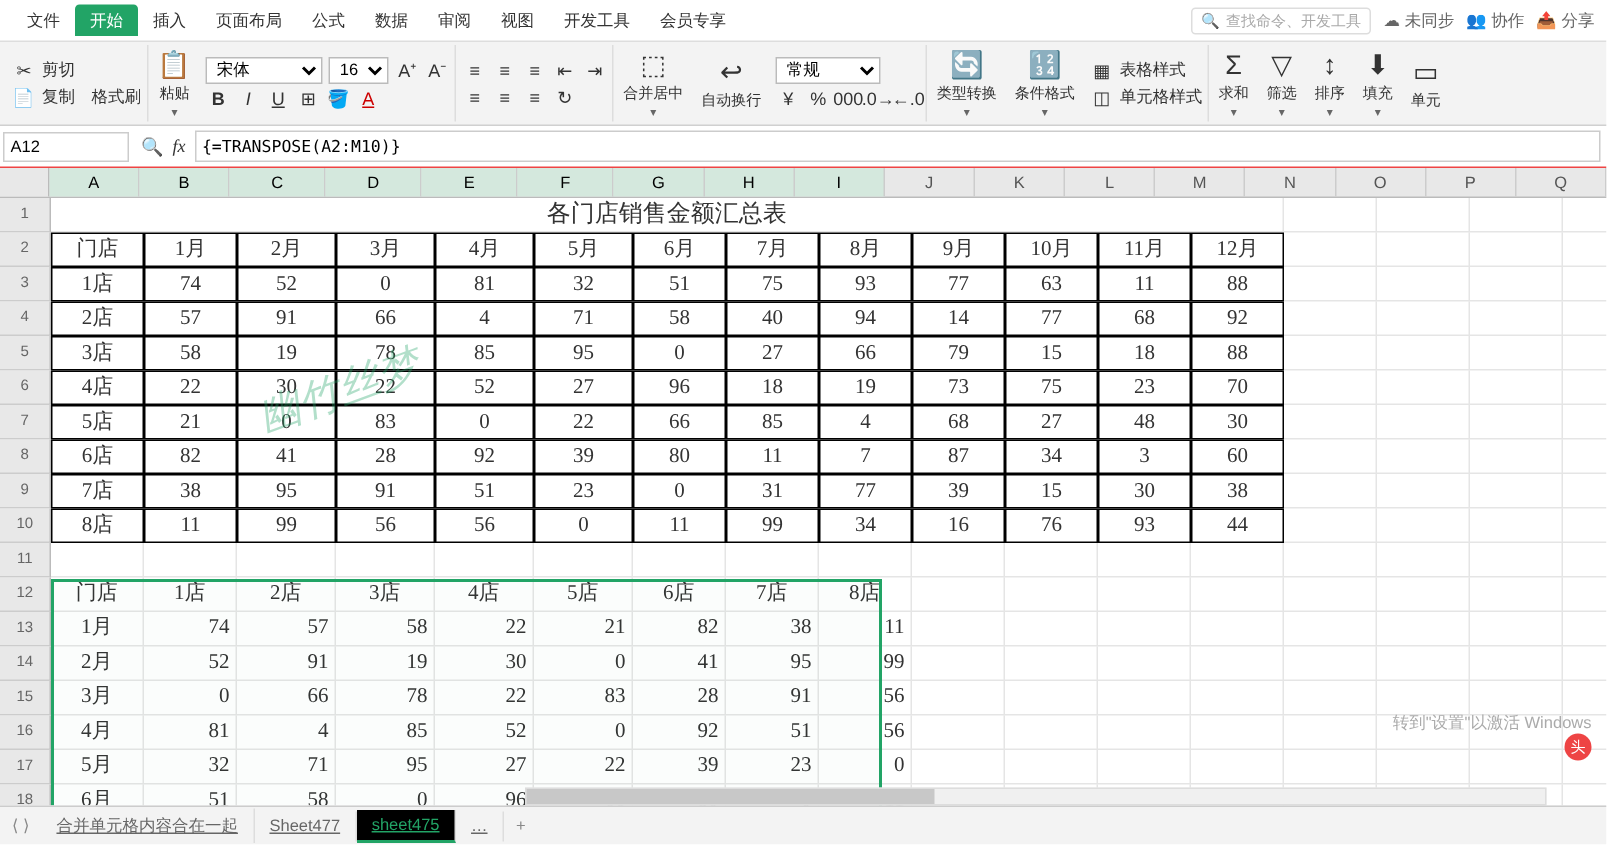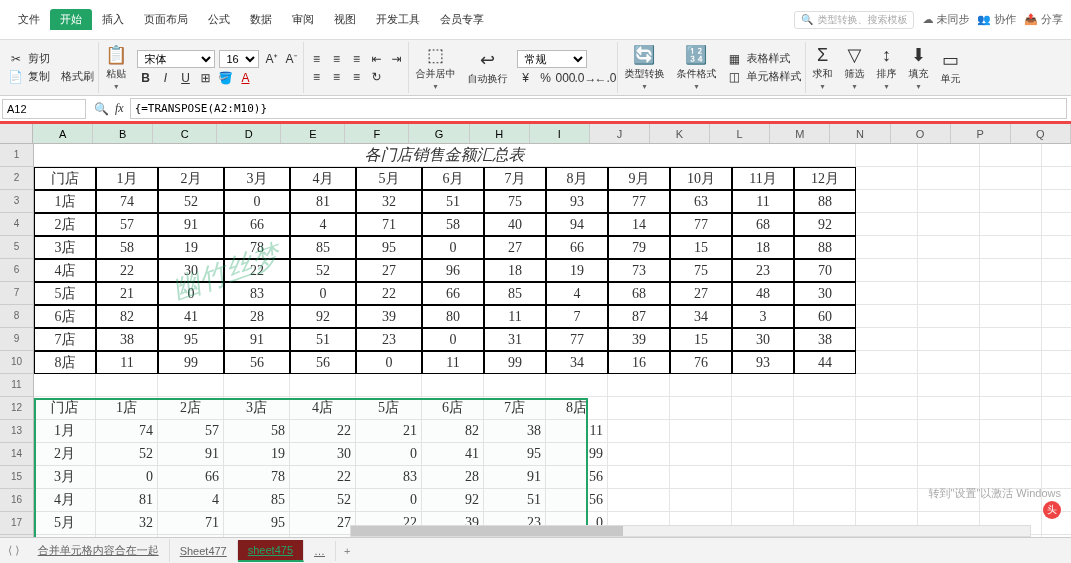--- a/index.html
+++ b/index.html
@@ -1,31 +1,31 @@
 <!DOCTYPE html>
 <html><head>
 <meta charset="utf-8">
 <style>
 *{box-sizing:border-box;margin:0;padding:0;}
 body{font-family:"Microsoft YaHei",Arial,sans-serif;font-size:12px;background:#fff;color:#333;overflow:hidden;width:1071px;height:563px;position:relative;}
-.ribbon-tabs{background:#fff;height:40px;display:flex;align-items:center;padding:0 8px;border-bottom:1px solid #ddd;font-size:11px;}
+.ribbon-tabs{background:#fff;height:28px;display:flex;align-items:center;padding:0 8px;border-bottom:1px solid #ddd;font-size:11px;}
 .ribbon-tabs .tab{padding:3px 10px;cursor:pointer;color:#333;}
 .ribbon-tabs .tab.active{background:#22a466;color:#fff;border-radius:3px 3px 0 0;}
 .ribbon-tabs .right-items{margin-left:auto;display:flex;align-items:center;gap:8px;color:#888;}
 .ribbon-tabs .search-box{display:flex;align-items:center;gap:4px;color:#aaa;border:1px solid #ddd;padding:1px 6px;border-radius:3px;font-size:10px;}
 .ribbon-tabs .btn-sm{color:#666;cursor:pointer;}
 .toolbar{background:#f3f3f3;height:56px;display:flex;align-items:stretch;border-bottom:1px solid #d0d0d0;padding:2px 4px;font-size:11px;}
 .tb-group{display:flex;flex-direction:column;justify-content:center;gap:2px;padding:0 4px;border-right:1px solid #ddd;}
 .tb-row{display:flex;align-items:center;gap:4px;}
 .tb-row .ico{width:16px;height:16px;display:inline-flex;align-items:center;justify-content:center;font-size:12px;}
 .tb-row select,.tb-row .combo{border:1px solid #bbb;background:#fff;font-size:11px;padding:0 2px;height:18px;}
 .tb-btn{display:flex;flex-direction:column;align-items:center;justify-content:center;padding:0 6px;font-size:10px;cursor:pointer;gap:1px;}
 .tb-btn .big-ico{font-size:18px;}
 .tb-btn .arrow{font-size:8px;color:#666;}
-.formula-bar{height:28px;display:flex;align-items:center;border-bottom:3px solid #ef4444;background:#fff;font-size:12px;}
+.formula-bar{height:28px;display:flex;align-items:center;border-bottom:1px solid #ef4444;background:#fff;font-size:12px;}
 .name-box{width:84px;border:1px solid #ccc;margin:2px;padding:2px 4px;height:20px;font-size:11px;}
 .fx-area{display:flex;align-items:center;gap:6px;padding:0 6px;}
 .fx-label{font-style:italic;font-family:serif;}
 .formula-input{border:1px solid #ccc;flex:1;margin:2px 4px 2px 0;padding:2px 4px;height:21px;font-family:Consolas,monospace;font-size:11px;}
 .col-headers{display:flex;height:20px;background:#e8e8e8;border-bottom:1px solid #bbb;font-size:11px;}
 .corner{width:34px;border-right:1px solid #bbb;background:#e8e8e8;}
 .col-h{border-right:1px solid #ccc;text-align:center;line-height:20px;color:#555;}
 .grid-area{position:relative;height:405px;overflow:hidden;}
 .grid{display:grid;grid-template-columns:34px 62px 62px 66px 66px 66px 66px 62px 62px 62px 62px 62px 62px 62px 62px 62px 62px 62px;}
 .row-h{background:#e8e8e8;border-right:1px solid #bbb;border-bottom:1px solid #ccc;text-align:center;font-size:10px;color:#666;line-height:22px;}
@@ -36,21 +36,21 @@
 .title-row{font-size:16px;text-align:center;}
 .sel-outline{position:absolute;border:2px solid #22a466;pointer-events:none;background:rgba(34,164,102,0.02);}
 .watermark{position:absolute;color:rgba(34,164,102,0.35);font-size:28px;transform:rotate(-20deg);pointer-events:none;font-family:cursive;font-style:italic;}
 .head-sel{background:#d4e8dd !important;color:#000;}
 .wm-footer{position:absolute;right:10px;bottom:30px;font-size:16px;color:#666;display:flex;align-items:center;gap:4px;}
 .wm-footer .logo{width:18px;height:18px;background:#e44;border-radius:50%;display:inline-flex;align-items:center;justify-content:center;color:#fff;font-size:10px;}
 .wm-act{position:absolute;right:10px;bottom:48px;font-size:11px;color:#aaa;}
 .sheet-tabs{position:absolute;bottom:0;left:0;right:0;height:26px;background:#f3f3f3;border-top:1px solid #ccc;display:flex;align-items:center;font-size:11px;}
 .sheet-tabs .nav{padding:0 8px;color:#888;}
 .sheet-tabs .stab{padding:4px 10px;border-right:1px solid #ddd;cursor:pointer;color:#666;text-decoration:underline;}
-.sheet-tabs .stab.active{border-bottom:2px solid #22a466;color:#22a466;background:#7f1d1d;}
+.sheet-tabs .stab.active{border-bottom:2px solid #22a466;color:#22a466;background:#000000;}
 .sheet-tabs .add{padding:0 8px;color:#888;}
 .hscroll{position:absolute;bottom:26px;left:350px;right:40px;height:12px;background:#f0f0f0;border:1px solid #ddd;}
 .hscroll .thumb{position:absolute;left:0;width:40%;height:100%;background:#c8c8c8;}
 </style>
 </head>
 <body>
 
 <div class="ribbon-tabs">
   <span class="tab">文件</span>
   <span class="tab active">开始</span>
@@ -58,21 +58,21 @@
   <span class="tab">页面布局</span>
   <span class="tab">公式</span>
   <span class="tab">数据</span>
   <span class="tab">审阅</span>
   <span class="tab">视图</span>
   <span class="tab">开发工具</span>
   <span class="tab">会员专享</span>
   <div class="right-items">
     <span class="search-box">
         <span>🔍</span>
-        <span>类型转换、搜索模板</span>
+        <span>查找命令、开发工具</span>
       </span>
     <span class="btn-sm">☁ <span>未同步</span></span>
     <span class="btn-sm">👥 <span>协作</span></span>
     <span class="btn-sm">📤 <span>分享</span></span>
   </div>
 </div>
 
 <div class="toolbar">
   <div class="tb-group">
     <div class="tb-row">
@@ -202,21 +202,21 @@
 </div>
 
 <div class="col-headers">
   <div class="corner"></div>
   <div id="colh-row" style="display:contents"><div class="col-h head-sel" style="width: 62px;">A</div><div class="col-h head-sel" style="width: 62px;">B</div><div class="col-h head-sel" style="width: 66px;">C</div><div class="col-h head-sel" style="width: 66px;">D</div><div class="col-h head-sel" style="width: 66px;">E</div><div class="col-h head-sel" style="width: 66px;">F</div><div class="col-h head-sel" style="width: 62px;">G</div><div class="col-h head-sel" style="width: 62px;">H</div><div class="col-h head-sel" style="width: 62px;">I</div><div class="col-h" style="width: 62px;">J</div><div class="col-h" style="width: 62px;">K</div><div class="col-h" style="width: 62px;">L</div><div class="col-h" style="width: 62px;">M</div><div class="col-h" style="width: 62px;">N</div><div class="col-h" style="width: 62px;">O</div><div class="col-h" style="width: 62px;">P</div><div class="col-h" style="width: 62px;">Q</div></div>
 </div>
 
 <div class="grid-area">
   <div class="grid" id="grid">
       <div class="row-h">1</div>
-      <div class="cell title-row" style="grid-column: 2 / 15; font-style: italic;">各门店销售金额汇总表</div>
+      <div class="cell title-row" style="grid-column: 2 / 15;">各门店销售金额汇总表</div>
       <div class="cell"></div>
       <div class="cell"></div>
       <div class="cell"></div>
       <div class="cell"></div>
       <div class="row-h">2</div>
       <div class="cell ctr bordered">门店</div>
       <div class="cell ctr bordered">1月</div>
       <div class="cell ctr bordered">2月</div>
       <div class="cell ctr bordered">3月</div>
       <div class="cell ctr bordered">4月</div>

